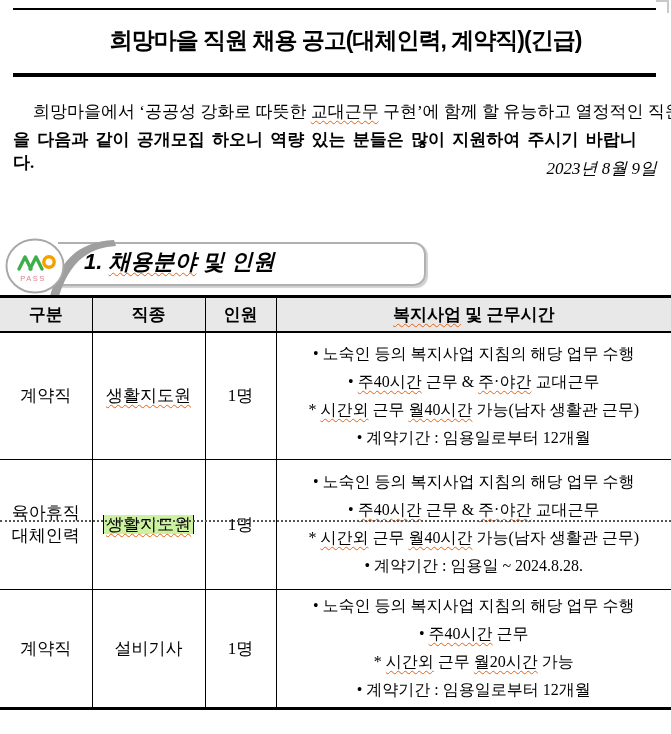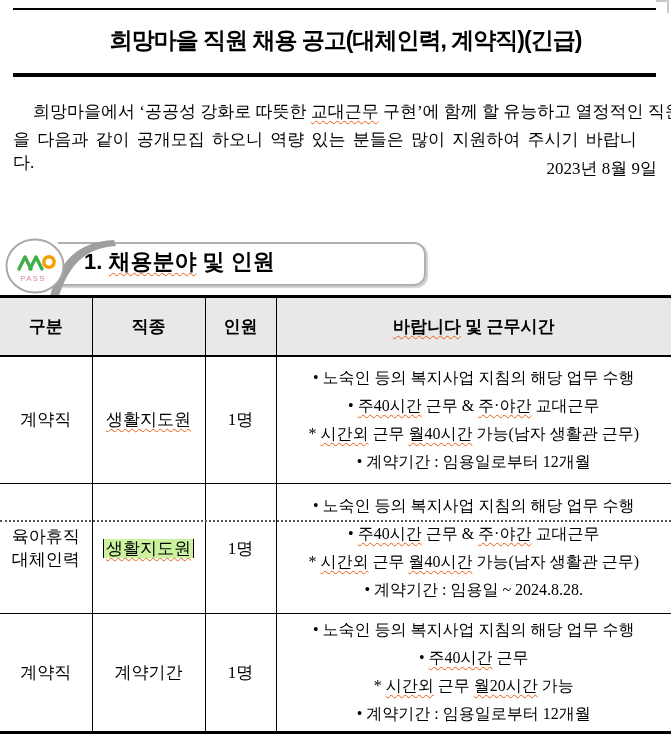--- a/index.html
+++ b/index.html
@@ -21,25 +21,25 @@
     font-weight:bold; font-size:23px; letter-spacing:-1px; margin:0;padding-left:10px;
   }
   
   .intro-l1{
     position:absolute; top:100px; left:13px; width:644px; height:22px;
     font-size:17px; text-align:justify; text-align-last:justify; text-indent:20px;
     white-space:nowrap; letter-spacing:0px;
   }
   .intro-l2{
     position:absolute; top:128px; left:13px; width:644px; height:22px;
-    font-size:17px; word-spacing:3px;
+    font-size:17px; word-spacing:3px;font-weight:bold;
   }
   .doc-date{
     position:absolute; top:157px; left:13px; width:644px; height:20px;
-    font-size:17px; text-align:right;
+    font-size:17px; text-align:right;font-style:italic;
   }
   .doc-signer{
     position:absolute; top:182px; left:13px; width:644px; height:20px;
     font-size:17px; font-weight:bold; text-align:right;
   }
   
   .sp{
     text-decoration:underline; text-decoration-style:wavy;
     text-decoration-color:var(--wavy,#e8600e);
     text-decoration-thickness:1px; text-underline-offset:3px;
@@ -48,34 +48,34 @@
   
   .banner-box{
     position:absolute; left:58px; top:242px; width:366px; height:40px;
     border:2px solid var(--banner,#b0b0b0); border-left:none;
     border-radius:0 12px 12px 0;
     box-shadow:2px 2px 1px rgba(150,150,150,.45);
   }
   .section-title{
     position:absolute; left:84px; top:242px; width:340px; height:40px; line-height:40px;
     font-family:"Liberation Sans","DejaVu Sans",sans-serif; font-weight:bold;
-    font-size:22px; letter-spacing:0px; white-space:nowrap;
+    font-size:22px; letter-spacing:0px; white-space:nowrap;font-style:italic;
   }
   .logo-svg{position:absolute; left:2px; top:236px;}
   
   table.recruit{
     position:absolute; top:295px; left:0; width:671px;
     border-collapse:collapse; table-layout:fixed;
     border-top:3px solid #000; border-bottom:3px solid #000;
   }
   table.recruit col.c1{width:92px;} table.recruit col.c2{width:113px;}
   table.recruit col.c3{width:71px;} table.recruit col.c4{width:395px;}
   table.recruit th{
     height:33px; background:var(--thbg,#e8e8e8); font-size:17px; font-weight:bold;
-    border-bottom:2px solid #000; text-align:center; vertical-align:middle; padding:12px;
+    border-bottom:2px solid #000; text-align:center; vertical-align:middle; padding:0;
   }
   table.recruit th:nth-child(-n+3), table.recruit td:nth-child(-n+3){border-right:1px solid #000;}
   table.recruit td{
     font-size:17px; text-align:center; vertical-align:middle; padding:0;
     border-top:1px solid #000;
   }
   table.recruit tbody tr:first-child td{border-top:none;}
   table.recruit tr.r1{height:127px;} table.recruit tr.r2{height:130px;} table.recruit tr.r3{height:119px;}
   td.duties{text-align:left; padding-left:12px;margin-left:34px;}
   .duty-line{font-size:16px; line-height:28px; white-space:nowrap;}
@@ -126,21 +126,21 @@
         <col class="c1">
         <col class="c2">
         <col class="c3">
         <col class="c4">
       </colgroup>
     <thead>
       <tr>
         <th>구분</th>
         <th>직종</th>
         <th>인원</th>
-        <th><span class="sp">바랍니다</span> 및 근무시간</th>
+        <th><span class="sp">복지사업</span> 및 근무시간</th>
       </tr>
     </thead>
     <tbody id="rows">
         <tr class="r1">
           <td>계약직</td>
           <td><span class="sp">생활지도원</span></td>
           <td>1명</td>
           <td class="duties">
             <div class="duty-line">• 노숙인 등의 복지사업 지침의 해당 업무 수행</div>
             <div class="duty-line">• <span class="sp">주40시간</span> 근무 &amp; <span class="sp">주·야간</span> 교대근무</div>
@@ -154,21 +154,21 @@
           <td>1명</td>
           <td class="duties">
             <div class="duty-line">• 노숙인 등의 복지사업 지침의 해당 업무 수행</div>
             <div class="duty-line">• <span class="sp">주40시간</span> 근무 &amp; <span class="sp">주·야간</span> 교대근무</div>
             <div class="duty-line">* <span class="sp">시간외</span> 근무 <span class="sp">월40시간</span> 가능(남자 생활관 근무)</div>
             <div class="duty-line">• 계약기간 : 임용일 ~ 2024.8.28.</div>
           </td>
         </tr>
         <tr class="r3">
           <td>계약직</td>
-          <td>계약기간</td>
+          <td>설비기사</td>
           <td>1명</td>
           <td class="duties">
             <div class="duty-line">• 노숙인 등의 복지사업 지침의 해당 업무 수행</div>
             <div class="duty-line">• <span class="sp">주40시간</span> 근무</div>
             <div class="duty-line">* <span class="sp">시간외</span> 근무 <span class="sp">월20시간</span> 가능</div>
             <div class="duty-line">• 계약기간 : 임용일로부터 12개월</div>
           </td>
         </tr>
       </tbody>
   </table>

